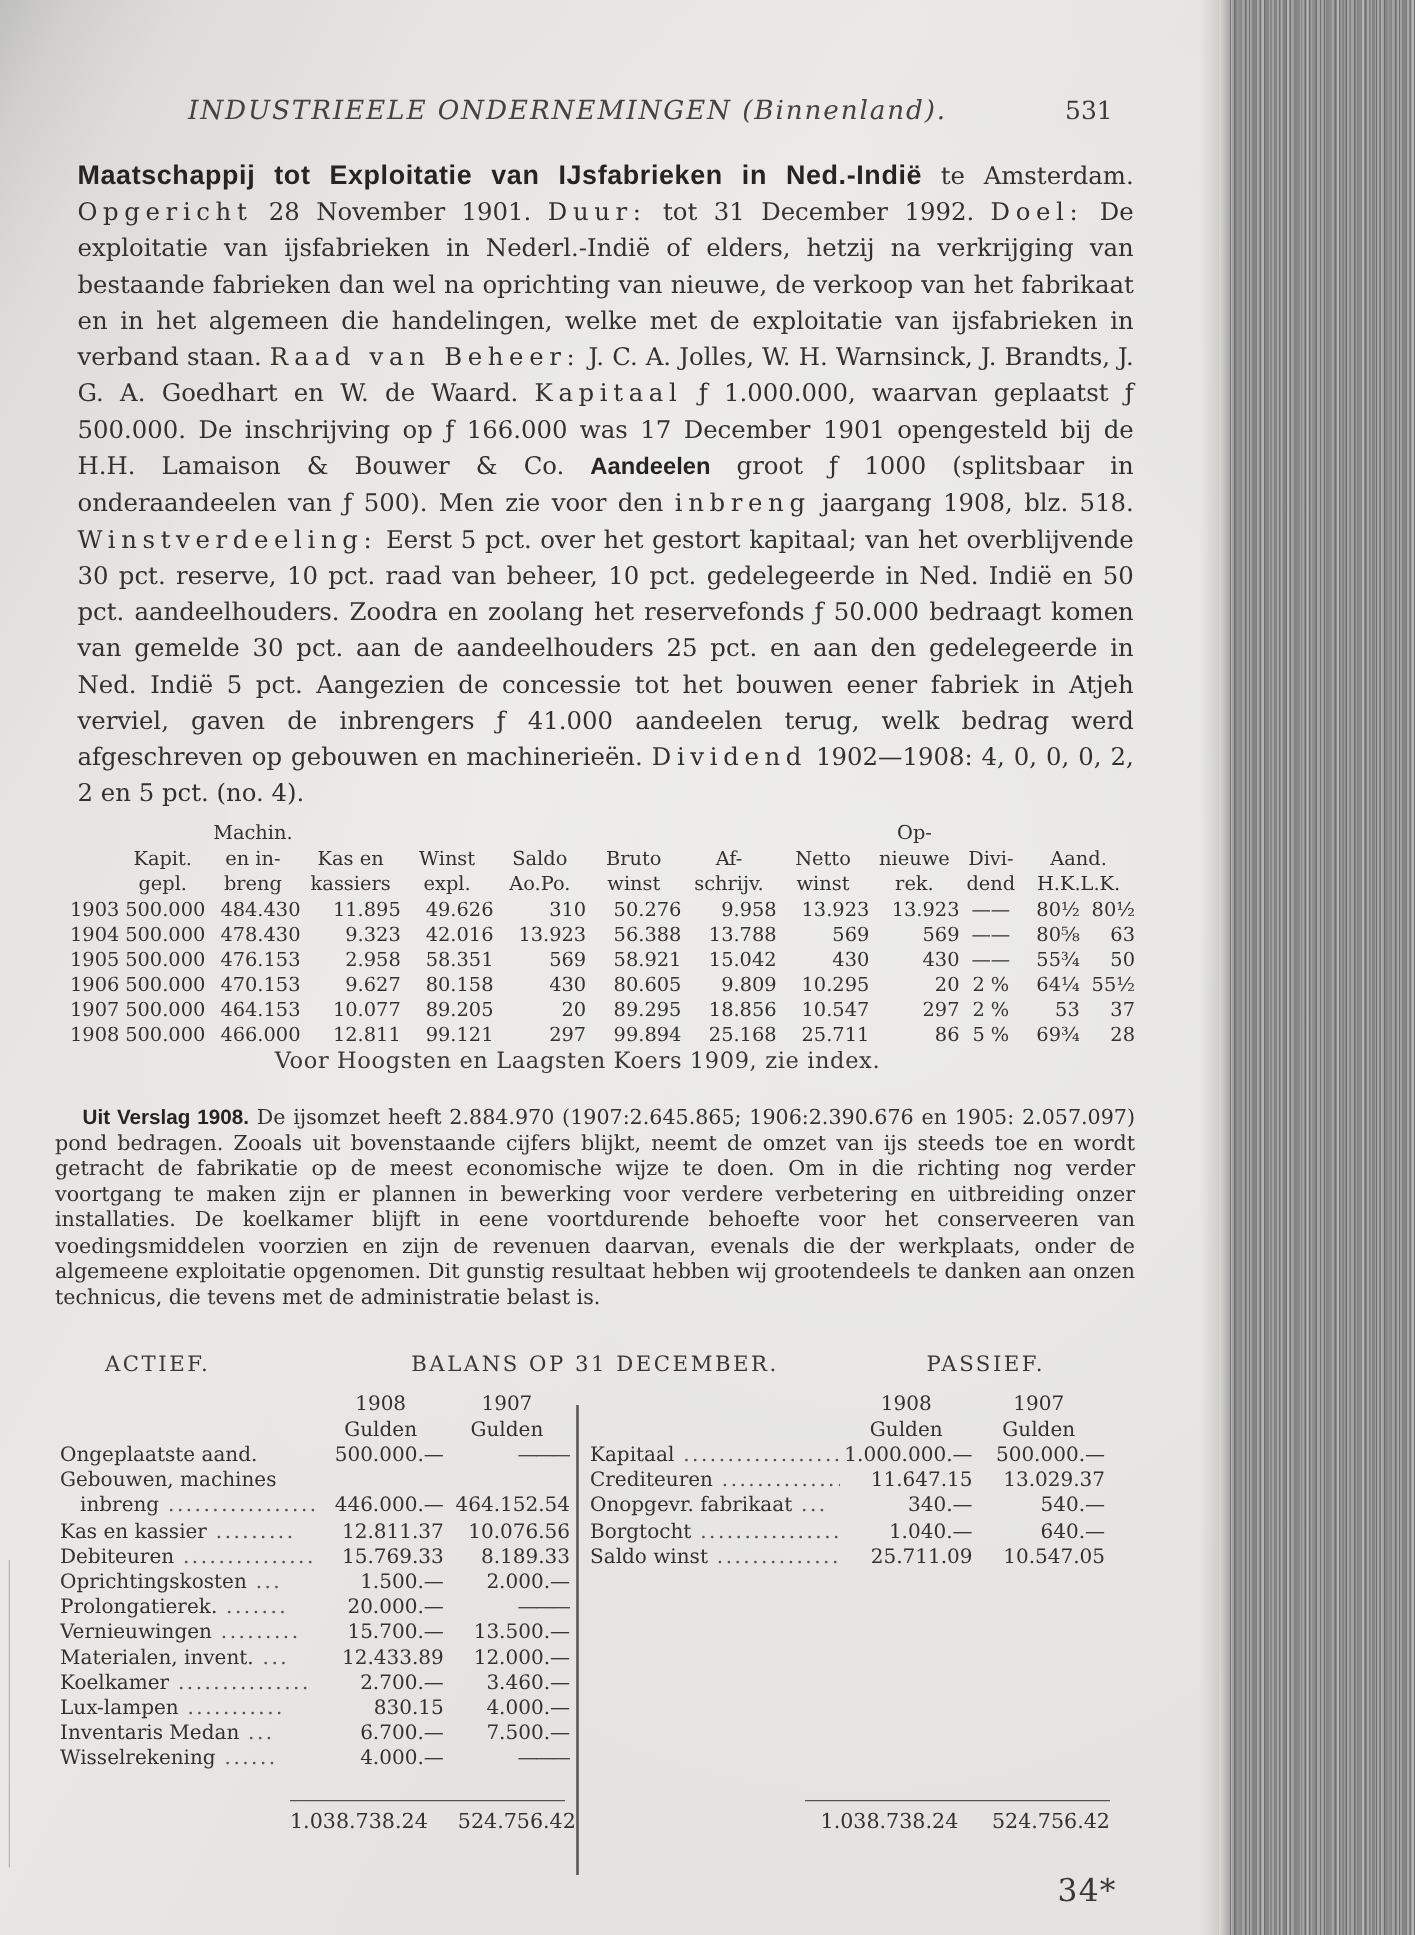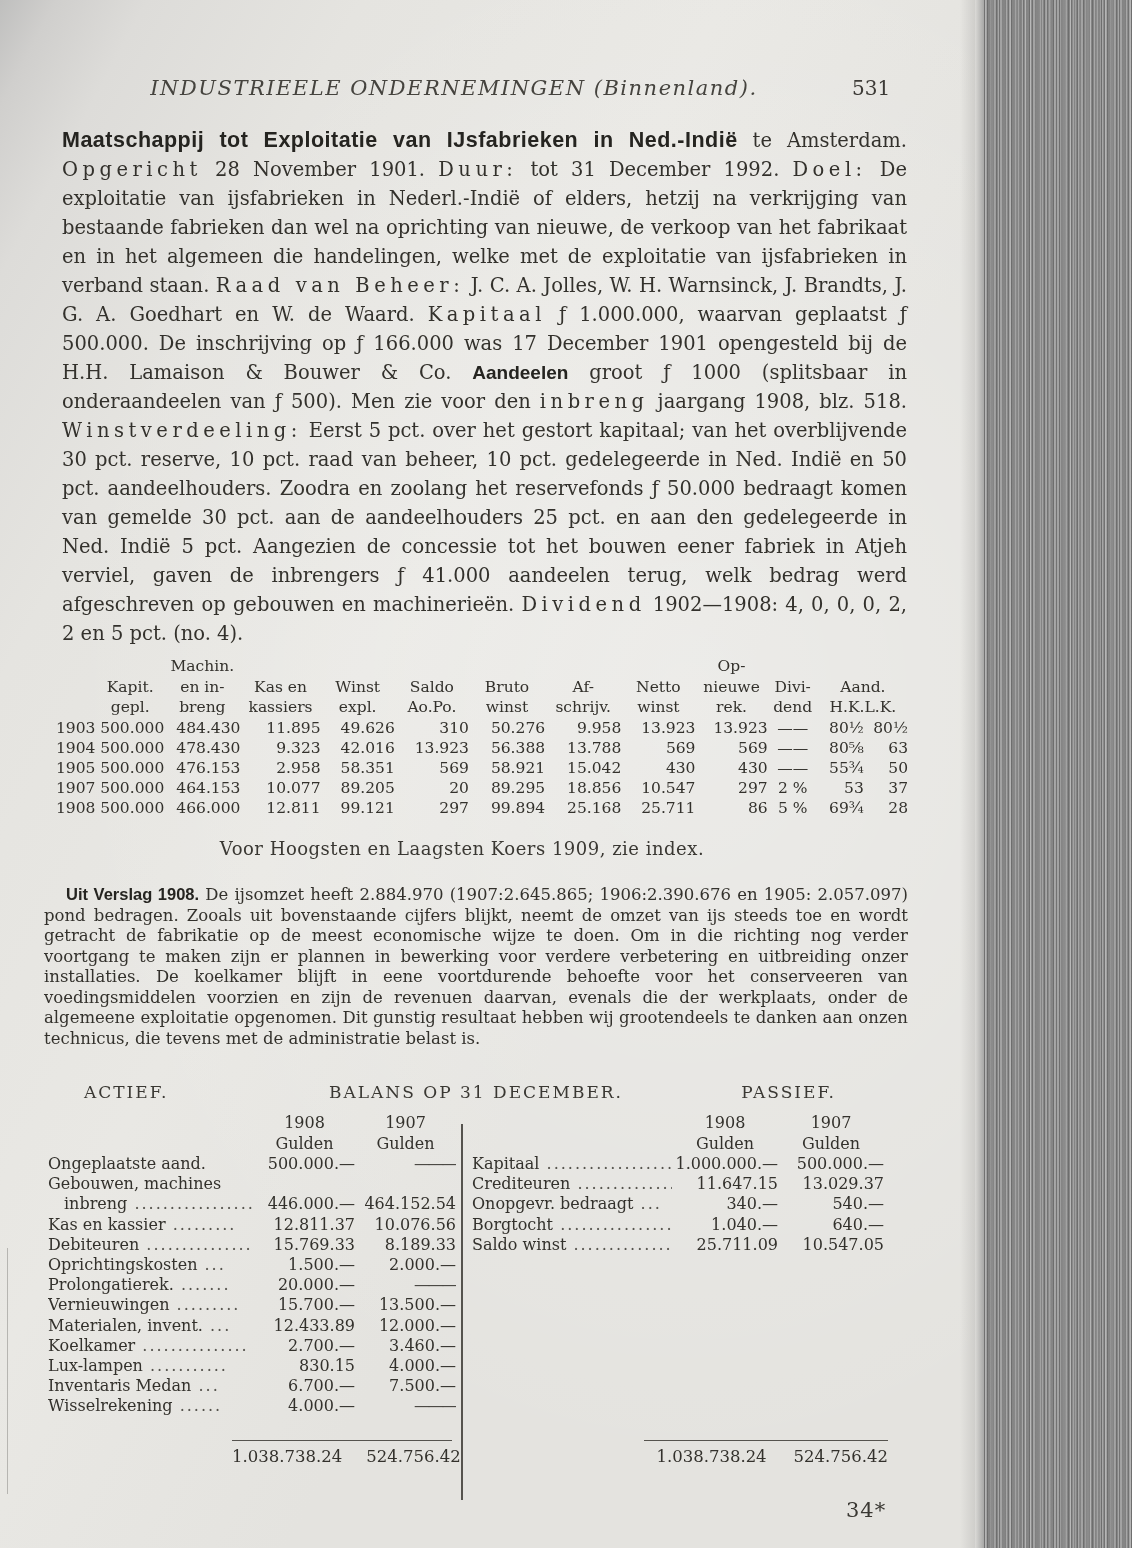--- a/index.html
+++ b/index.html
@@ -55,21 +55,21 @@
   .dash{letter-spacing:-2px;color:#45433e;}
   .bal-divider{position:absolute;left:417px;top:48px;width:2px;height:376px;background:#55534e;}
   .bal-total{position:absolute;top:364px;border-top:1.5px solid #55534e;padding-top:6px;
         display:flex;font-size:16.5px;gap:24px;}
   .total-left{left:188px;width:220px;}
   .total-left .tv1{display:inline-block;width:114px;text-align:right;}
   .total-left .tv2{display:inline-block;width:106px;text-align:right;}
   .total-right{left:600px;width:244px;}
   .total-right .tv1{display:inline-block;width:136px;text-align:right;}
   .total-right .tv2{display:inline-block;width:108px;text-align:right;}
-  .footer-mark{position:absolute;top:1498px;left:846px;font-size:21px;letter-spacing:1px;color:#3a3833;}
+  .footer-mark{position:absolute;top:1498px;left:846px;font-size:25px;letter-spacing:1px;color:#3a3833;}
   .margin-line{position:absolute;left:7px;top:1248px;width:1px;height:246px;background:#b6b5b1;}
 </style>
 </head>
 <body>
 
 <div class="scan">
   <div class="paper"></div>
   <div class="book-edge"></div>
 
   <div class="running-head">INDUSTRIEELE ONDERNEMINGEN (Binnenland).</div>
@@ -178,20 +178,35 @@
           <td class="num">569</td>
           <td class="num">58.921</td>
           <td class="num">15.042</td>
           <td class="num">430</td>
           <td class="num">430</td>
           <td class="ctr">——</td>
           <td class="num">55¾</td>
           <td class="num">50</td>
         </tr>
         <tr>
+          <td class="yr">1906</td>
+          <td class="num">500.000</td>
+          <td class="num">470.153</td>
+          <td class="num">9.627</td>
+          <td class="num">80.158</td>
+          <td class="num">430</td>
+          <td class="num">80.605</td>
+          <td class="num">9.809</td>
+          <td class="num">10.295</td>
+          <td class="num">20</td>
+          <td class="ctr">2 %</td>
+          <td class="num">64¼</td>
+          <td class="num">55½</td>
+        </tr>
+        <tr>
           <td class="yr">1907</td>
           <td class="num">500.000</td>
           <td class="num">464.153</td>
           <td class="num">10.077</td>
           <td class="num">89.205</td>
           <td class="num">20</td>
           <td class="num">89.295</td>
           <td class="num">18.856</td>
           <td class="num">10.547</td>
           <td class="num">297</td>
@@ -337,21 +352,21 @@
             <td class="lbl"><span>Kapitaal</span><span class="dots"> .....................</span></td>
             <td class="num">1.000.000.—</td>
             <td class="num">500.000.—</td>
           </tr>
           <tr>
             <td class="lbl"><span>Crediteuren</span><span class="dots"> ...............</span></td>
             <td class="num">11.647.15</td>
             <td class="num">13.029.37</td>
           </tr>
           <tr>
-            <td class="lbl"><span>Onopgevr. bedraagt</span><span class="dots"> ...</span></td>
+            <td class="lbl"><span>Onopgevr. fabrikaat</span><span class="dots"> ...</span></td>
             <td class="num">340.—</td>
             <td class="num">540.—</td>
           </tr>
           <tr>
             <td class="lbl"><span>Borgtocht</span><span class="dots"> ...................</span></td>
             <td class="num">1.040.—</td>
             <td class="num">640.—</td>
           </tr>
           <tr>
             <td class="lbl"><span>Saldo winst</span><span class="dots"> ...............</span></td>

